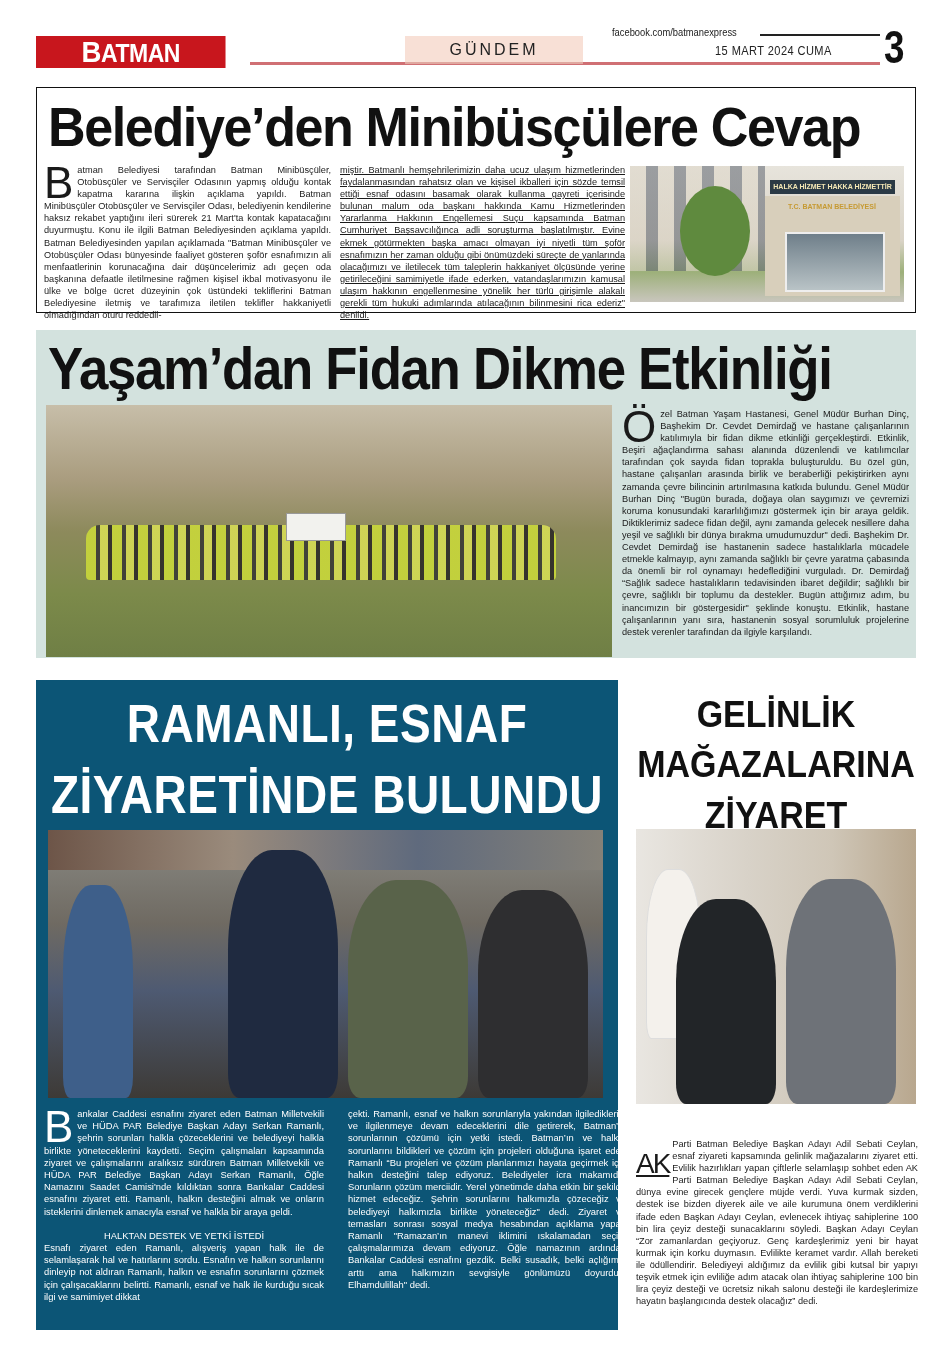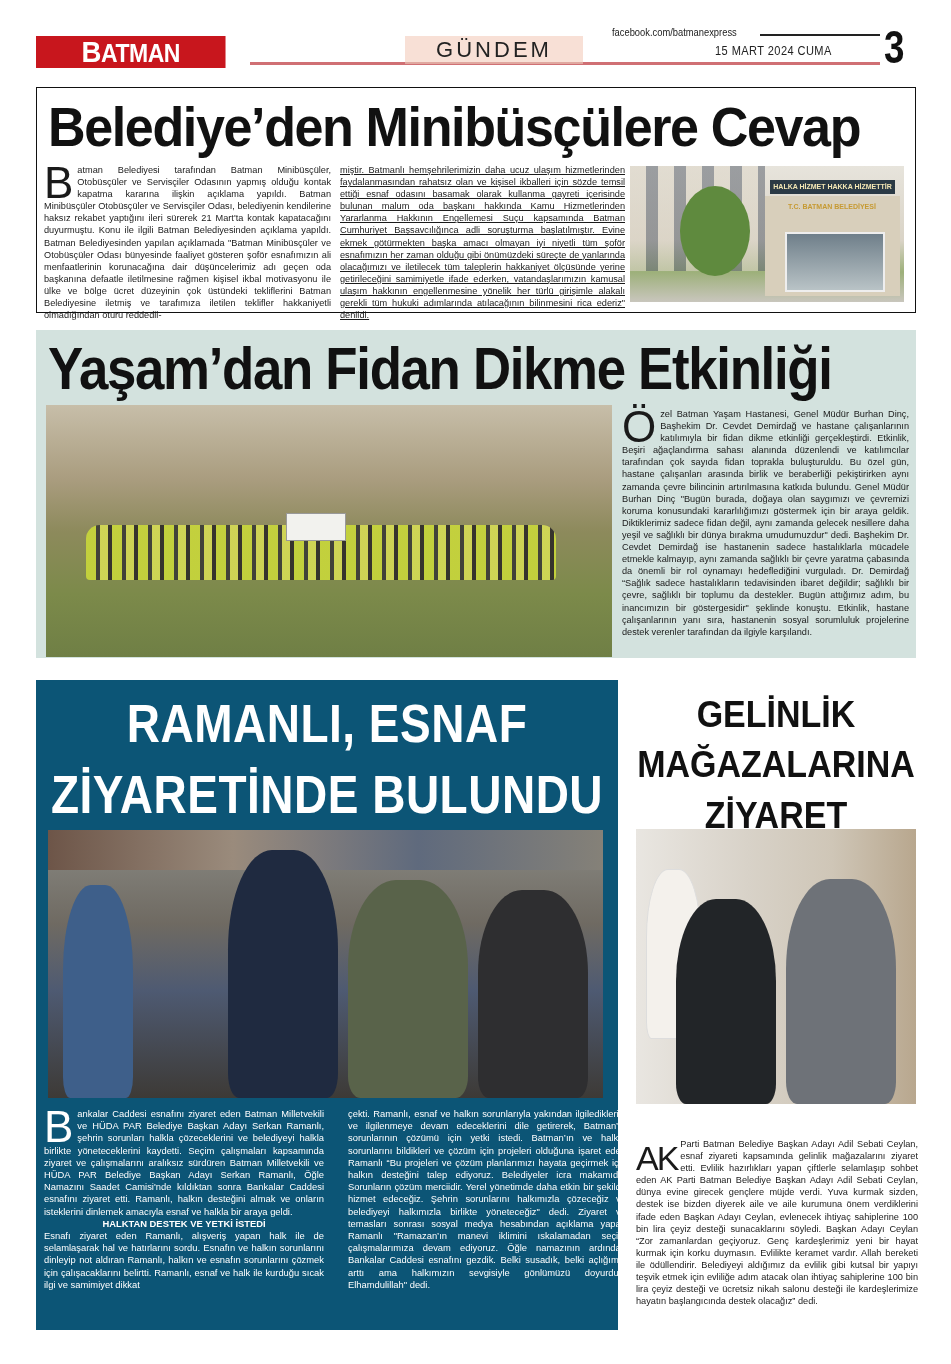--- a/index.html
+++ b/index.html
@@ -3,21 +3,21 @@
 <meta charset="utf-8">
 <style>
 *{box-sizing:border-box;margin:0;padding:0;}
 html,body{width:951px;height:1364px;background:#fff;overflow:hidden;}
 body{position:relative;font-family:"Liberation Sans","DejaVu Sans",sans-serif;color:#111;}
 .abs{position:absolute;}
 
 .logo{left:36px;top:36px;width:206px;height:32px;background:#c8161d;color:#fff;font-family:"Liberation Sans",sans-serif;font-weight:bold;font-size:25px;line-height:32px;text-align:center;letter-spacing:-0.5px;transform:scaleX(0.92);transform-origin:left;}
 .logo .big{font-size:30px;}
 .rule-red{left:250px;top:62px;width:630px;height:3px;background:#d07074;}
-.section{left:405px;top:36px;width:178px;height:28px;background:#f8e0d6;font-size:22px;letter-spacing:3px;text-align:center;line-height:28px;color:#222;border-bottom:2px solid #e0a8a0;}
+.section{left:405px;top:36px;width:178px;height:28px;background:#f8e0d6;font-size:16px;letter-spacing:3px;text-align:center;line-height:28px;color:#222;border-bottom:2px solid #e0a8a0;}
 .fb{left:612px;top:26px;font-size:11px;color:#222;transform:scaleX(0.85);transform-origin:left;}
 .fb-rule{left:760px;top:34px;width:120px;height:2px;background:#222;}
 .date{left:715px;top:43px;font-size:13px;color:#222;letter-spacing:0.5px;transform:scaleX(0.85);transform-origin:left;}
 .pagenum{left:884px;top:22px;font-size:46px;font-weight:bold;line-height:50px;transform:scaleX(0.8);transform-origin:left;}
 
 .box1{left:36px;top:87px;width:880px;height:226px;border:1.5px solid #111;}
 .h1{left:48px;top:94px;width:860px;font-size:56px;font-weight:900;font-family:"Liberation Sans",sans-serif;letter-spacing:-1.5px;line-height:66px;white-space:nowrap;transform:scaleX(0.93);transform-origin:left;}
 .col{font-size:9.2px;line-height:12.1px;text-align:justify;color:#1a1a1a;}
 .dropcap{float:left;font-size:44px;line-height:34px;margin:2px 4px 0 0;font-weight:normal;}
 .a1c1{left:44px;top:164px;width:287px;}
@@ -29,26 +29,26 @@
 .h2{left:48px;top:334px;width:860px;font-size:60px;font-weight:900;letter-spacing:-1.5px;line-height:70px;white-space:nowrap;transform:scaleX(0.88);transform-origin:left;}
 .photo-field{left:46px;top:405px;width:566px;height:252px;background:linear-gradient(180deg,#c7bea9 0%,#a99c7e 30%,#8d8a5c 50%,#7c8a4a 75%,#6f7f45 100%);}
 .a2c{left:622px;top:408px;width:287px;}
 
 .box3{left:36px;top:680px;width:582px;height:650px;background:#0c5576;}
 .h3{left:36px;top:688px;width:582px;text-align:center;color:#fff;font-size:46px;font-weight:bold;line-height:62px;letter-spacing:0.5px;transform:scaleY(1.15);transform-origin:top;}
 .photo-street{left:48px;top:830px;width:555px;height:268px;background:linear-gradient(180deg,#8a8a84 0%,#6f6a62 35%,#4e5a72 60%,#3d3a36 100%);}
 .col-w{font-size:9.4px;line-height:12.2px;text-align:justify;color:#fff;}
 .a3c1{left:44px;top:1108px;width:280px;}
 .a3c2{left:332px;top:1108px;width:278px;margin-left:16px;}
-.subhead{font-weight:bold;text-align:center;display:block;}
+.subhead{font-weight:normal;text-align:center;display:block;margin-top:12px;}
 
 .h4{left:626px;top:688px;width:300px;text-align:center;font-size:34px;font-weight:900;line-height:46px;transform:scaleY(1.1);transform-origin:top;}
 .photo-bridal{left:636px;top:829px;width:280px;height:275px;background:linear-gradient(90deg,#e9e6e1 0%,#d8d2c8 40%,#cfc6b7 70%,#b8a78e 100%);}
 .a4c{left:636px;top:1138px;width:282px;}
-.dropcap2{float:left;font-size:34px;line-height:26px;margin:7px 3px 0 0;letter-spacing:-2px;}
+.dropcap2{float:left;font-size:28px;line-height:26px;margin:13px 3px 0 0;letter-spacing:-2px;text-decoration:underline;}
 .figure{position:absolute;border-radius:40% 40% 10% 10%;}
 </style>
 </head>
 <body>
 
 <div class="abs logo"><span class="big">B</span><span>ATMAN </span><span class="big">E</span><span>XPRESS</span></div>
 <div class="abs rule-red"></div>
 <div class="abs section">GÜNDEM</div>
 <div class="abs fb">facebook.com/batmanexpress</div>
 <div class="abs fb-rule"></div>

